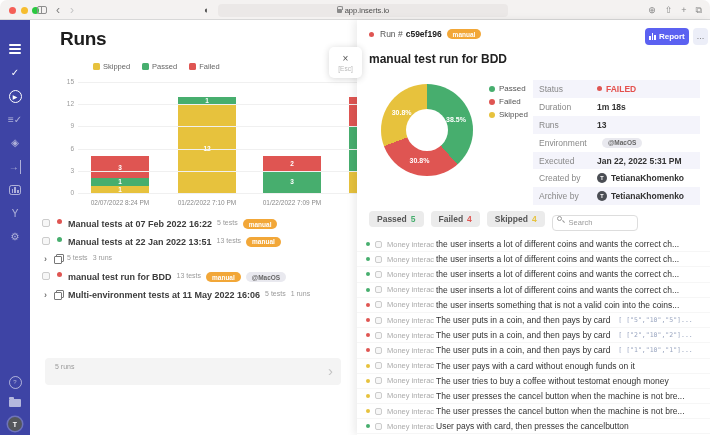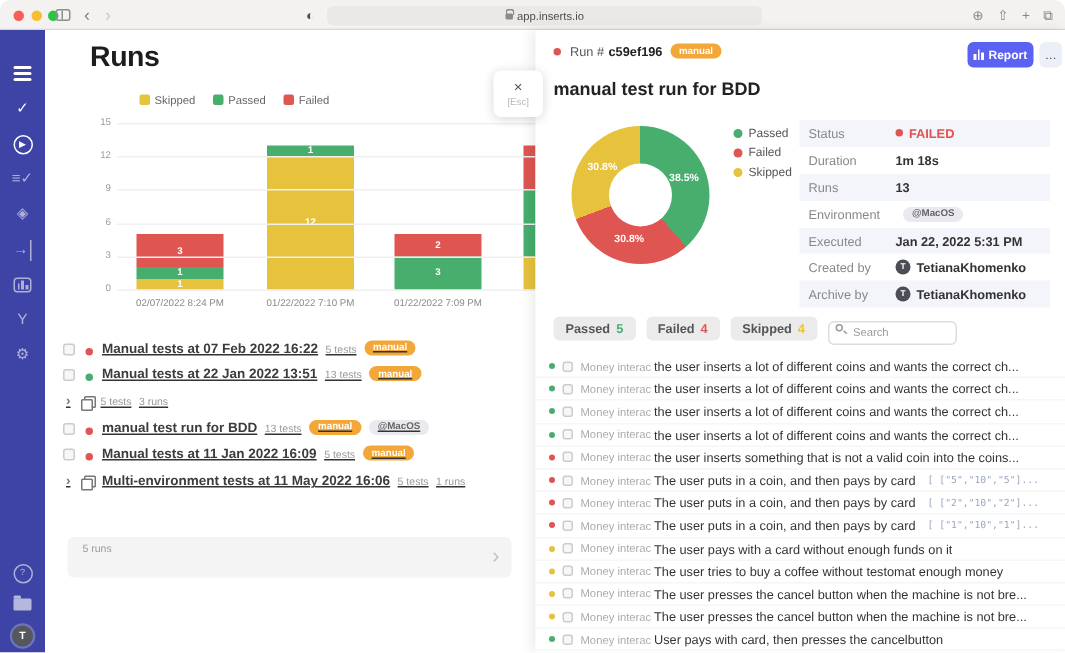--- a/index.html
+++ b/index.html
@@ -62,21 +62,21 @@
   .bar { position:absolute; bottom:0; width:58px; }
   .seg { position:absolute; left:0; width:100%; display:flex; align-items:center; justify-content:center;
     color:#fff; font-size:6.5px; font-weight:bold; overflow:hidden; }
   .xlabel { position:absolute; top:124px; width:90px; text-align:center; font-size:6.5px; color:#8a8a8a; }
   .esc-popup { position:absolute; left:329px; top:47px; width:33px; height:31px; background:#fff;
     border-radius:5px; box-shadow:0 1px 7px rgba(0,0,0,.16); z-index:6;
     display:flex; flex-direction:column; align-items:center; justify-content:center; gap:1px; }
   .esc-x { font-size:10px; line-height:10px; color:#555; cursor:pointer; }
   .esc-hint { font-size:6.5px; color:#b9b9b9; }
   .runs-list { position:absolute; left:0; top:199px; width:100%; }
-  .run-row { height:17.7px; display:flex; align-items:flex-end; padding-left:12px; cursor:pointer;text-decoration:underline; }
+  .run-row { height:17.7px; display:flex; align-items:flex-start; padding-left:12px; cursor:pointer; }
   .cbx { width:8px; height:8px; border:1px solid #ccc; border-radius:2px; background:#f7f7f7; flex:0 0 auto; }
   .dot { width:5px; height:5px; border-radius:50%; flex:0 0 auto; margin-left:7px; }
   .run-title { font-size:9px; font-weight:700; color:#3c3c3c; margin-left:6px; white-space:nowrap; }
   .run-meta { font-size:7px; color:#9a9a9a; margin-left:5px; white-space:nowrap; }
   .badge { font-size:6.5px; font-weight:bold; color:#fff; padding:1.5px 6px; border-radius:7px; margin-left:5px; white-space:nowrap; }
   .badge.env { background:#e9e9ef; color:#666; }
   .grp-chevron { font-size:9px; color:#777; font-weight:bold; margin-left:2px; }
   .stack-icon { position:relative; width:8px; height:8px; margin-left:7px; flex:0 0 auto; }
   .stack-icon::before, .stack-icon::after { content:''; position:absolute; width:6px; height:6px;
     border:1px solid #777; border-radius:1px; background:#fff; }
@@ -285,27 +285,20 @@
       </div>
       <div class="run-row">
         <span class="cbx"></span>
         <span class="dot" style="background: rgb(223, 85, 82);"></span>
         <span class="run-title">manual test run for BDD</span>
         <span class="run-meta">13 tests</span>
         <span class="badge" style="background: rgb(242, 167, 56);">manual</span>
         <span class="badge env">@MacOS</span>
       </div>
       <div class="run-row">
-        <span class="cbx"></span>
-        <span class="dot" style="background: rgb(223, 85, 82);"></span>
-        <span class="run-title">Manual tests at 11 Jan 2022 16:09</span>
-        <span class="run-meta">5 tests</span>
-        <span class="badge" style="background: rgb(242, 167, 56);">manual</span>
-      </div>
-      <div class="run-row">
         <span class="grp-chevron">›</span>
         <span class="stack-icon"></span>
         <span class="run-title">Multi-environment tests at 11 May 2022 16:06</span>
         <span class="run-meta">5 tests</span>
         <span class="run-meta">1 runs</span>
       </div>
     </div>
   <div class="archive-card">
     <div class="archive-meta">5 runs</div>
     <div class="archive-chevron">›</div>

